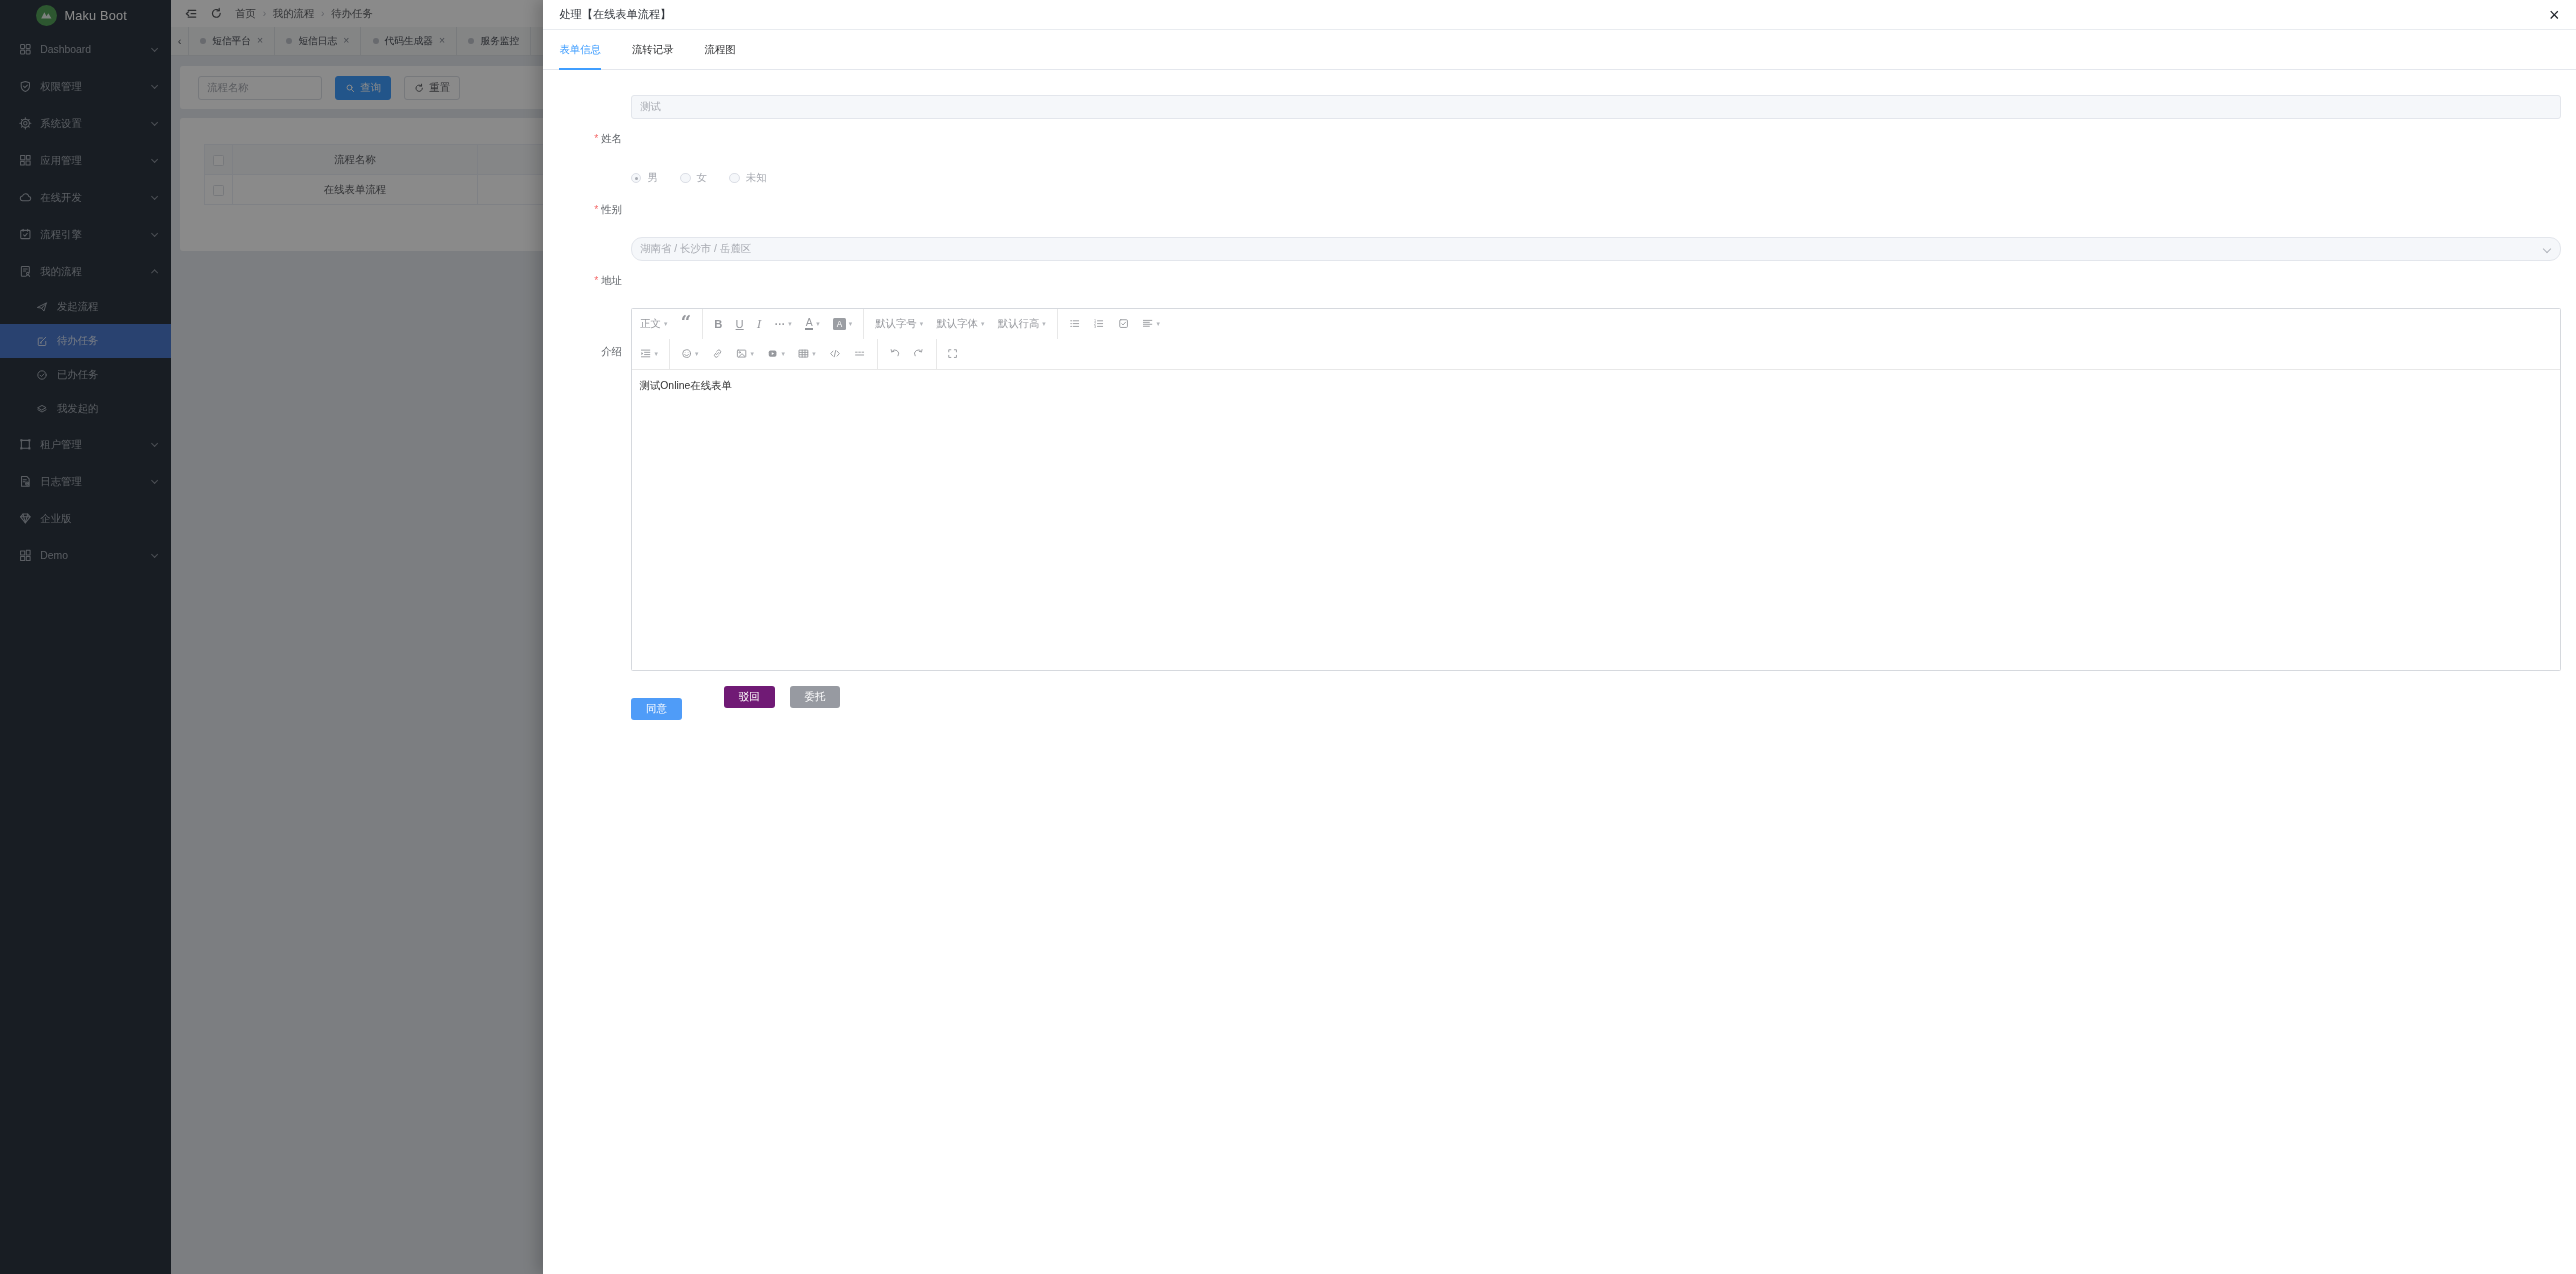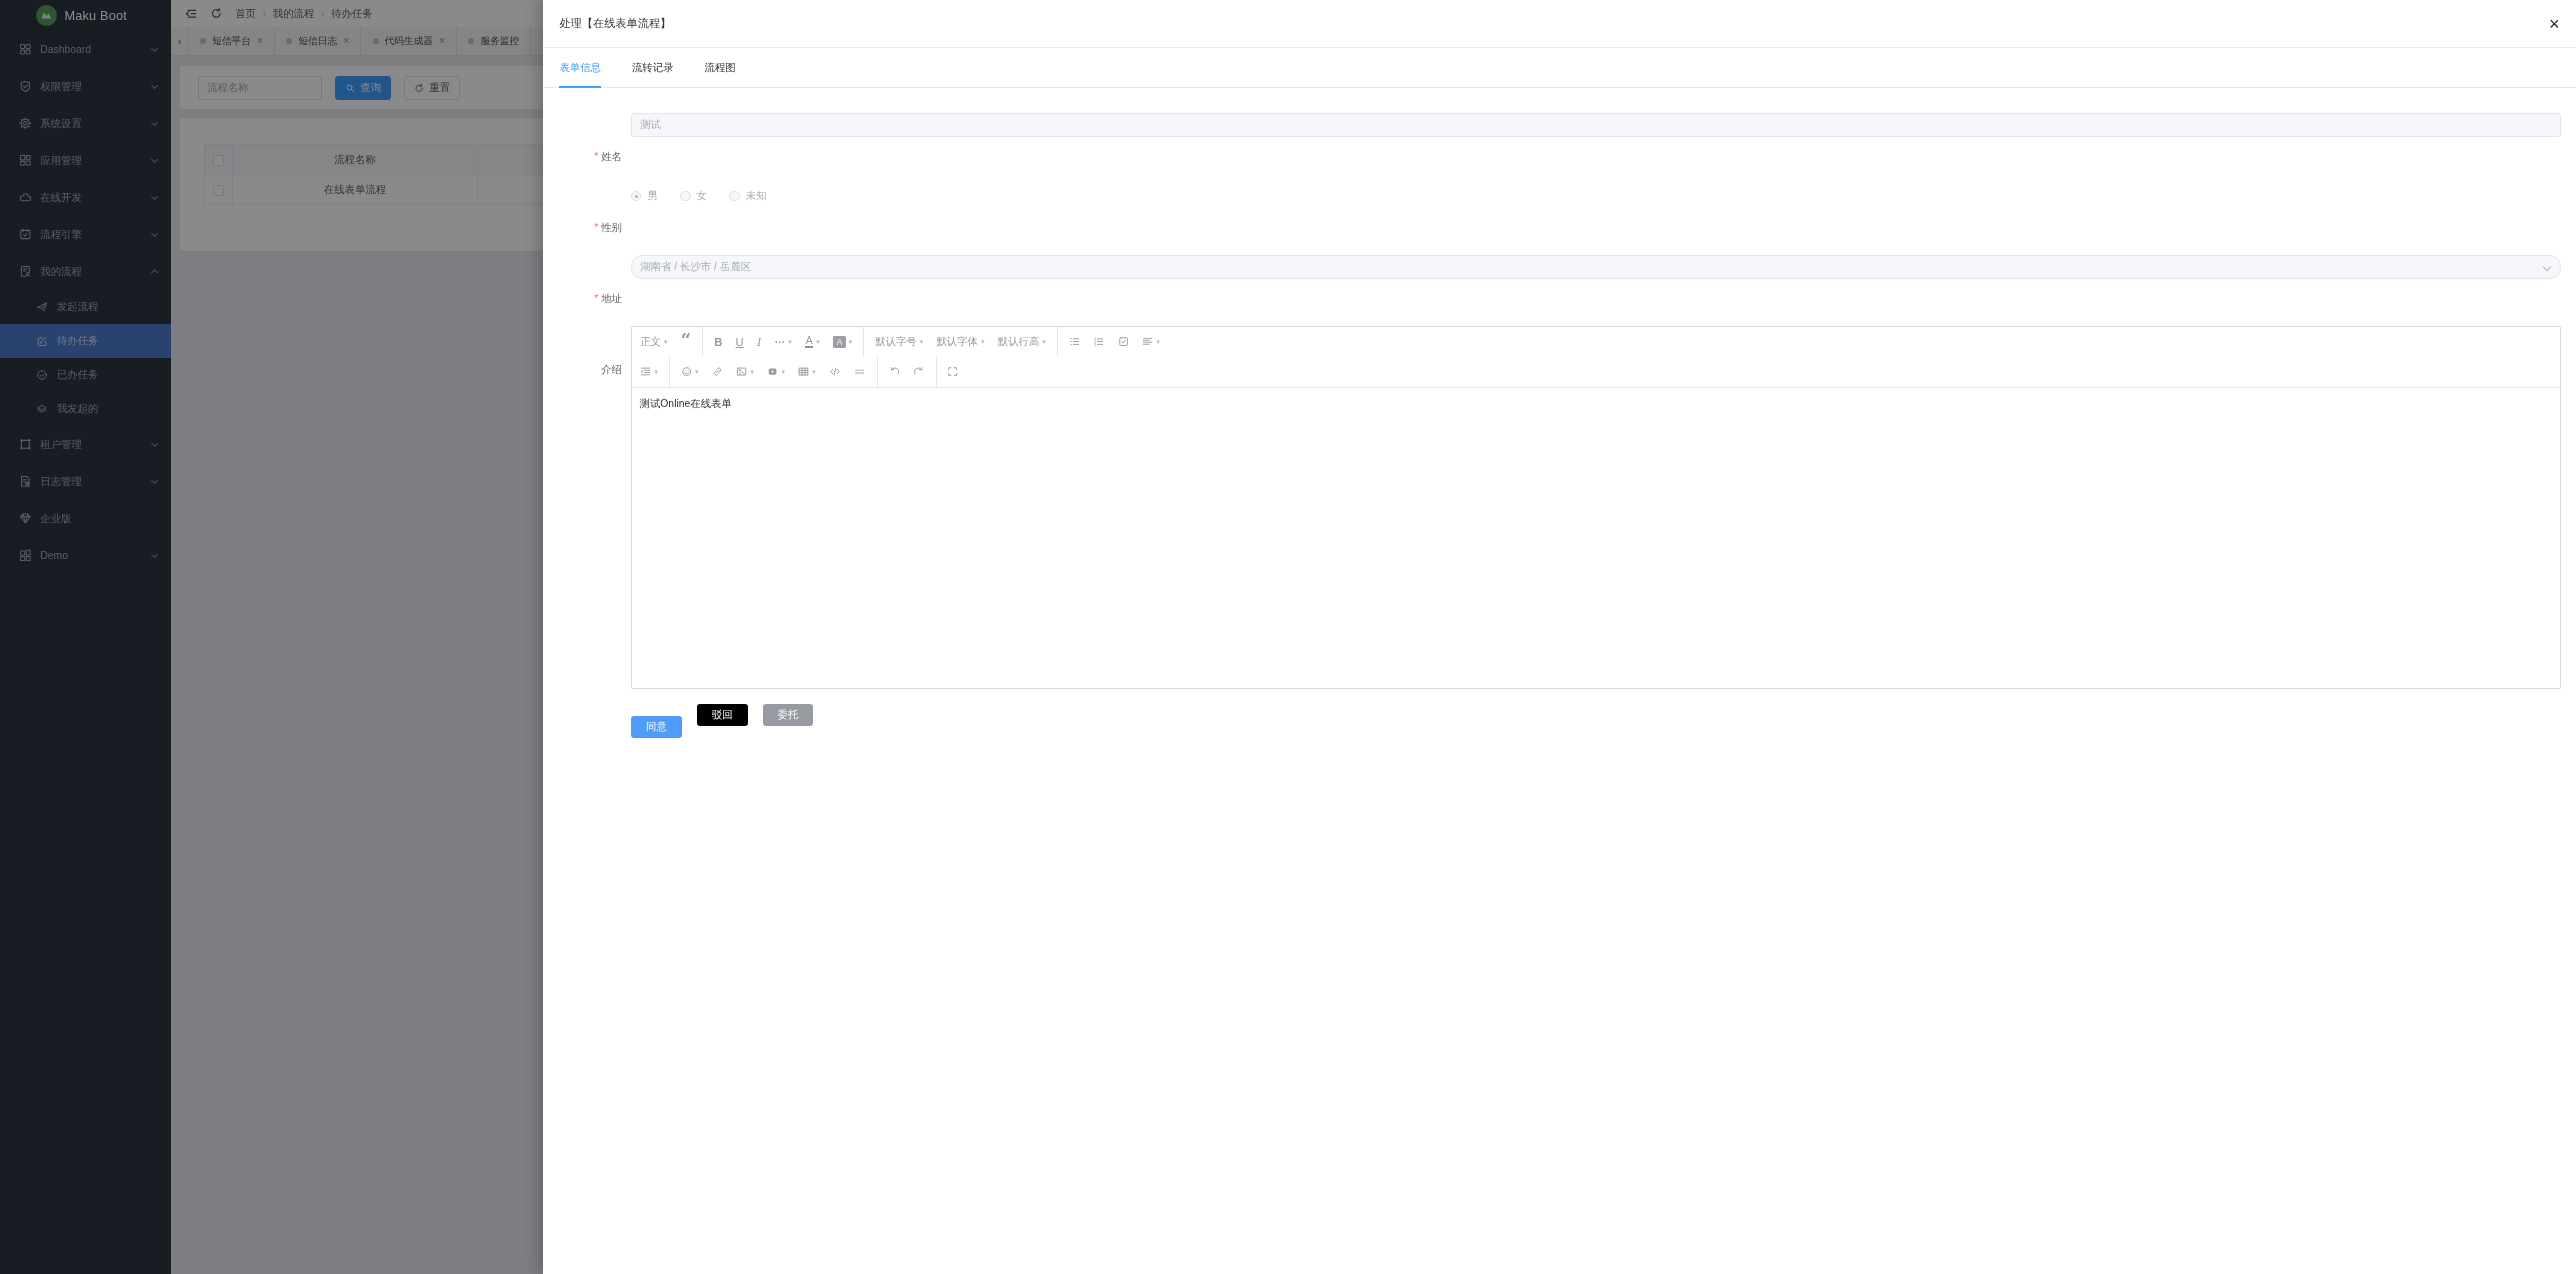--- a/index.html
+++ b/index.html
@@ -46,21 +46,21 @@
   .table-card { height:133px; padding:26px 0 0 24px; overflow:hidden; }
   table.grid { border-collapse:collapse; font-size:10.4px; color:#606266; table-layout:fixed; }
   .grid th, .grid td { border:0.7px solid #ebeef5; height:30px; text-align:center; font-weight:400; }
   .grid th { background:#f5f7fa; font-weight:500; }
   .cb { display:inline-block; width:10.4px; height:10.4px; border:0.7px solid #dcdfe6; border-radius:1.5px; background:#fff; vertical-align:middle; }
 
   
   .overlay { position:absolute; inset:0; background:rgba(0,0,0,.46); z-index:10; }
   .drawer { position:absolute; left:543px; top:0; bottom:0; right:0; background:#fff; z-index:20;
     box-shadow:-6px 0 13.4px rgba(0,0,0,.18); display:flex; flex-direction:column; }
-  .d-header { height:48px; flex:none; display:flex; align-items:center; justify-content:space-between; padding:0 16.4px; border-bottom:0.7px solid #e9ecf0; }
+  .d-header { height:30px; flex:none; display:flex; align-items:center; justify-content:space-between; padding:0 16.4px; border-bottom:0.7px solid #e9ecf0; }
   .d-title { font-size:11.2px; color:#32363c; }
   .d-close { font-size:18px; color:#23272d; line-height:1; cursor:pointer; font-weight:300; }
   .d-tabs { height:40px; flex:none; display:flex; align-items:center; gap:31px; padding:0 16.4px; border-bottom:0.7px solid #e4e7ed; }
   .d-tab { font-size:10.4px; color:#303133; height:100%; display:flex; align-items:center; position:relative; cursor:pointer; }
   .d-tab.active { color:#409eff; }
   .d-tab.active::after { content:""; position:absolute; left:0; right:0; bottom:-0.7px; height:1.5px; background:#409eff; }
   .d-body { flex:1; padding-top:25px; }
   .frow { display:flex; margin-bottom:15px; }
   .flabel { width:88px; flex:none; text-align:right; padding-right:9px; font-size:10.4px; color:#5f6368; line-height:24px;margin-top:32px; }
   .flabel.req::before { content:"* "; color:#f56c6c; }
@@ -84,21 +84,21 @@
   .tb-b { font-weight:bold; font-size:11.2px; }
   .tb-u { text-decoration:underline; font-size:11.2px; }
   .tb-i { font-style:italic; font-family:"DejaVu Serif","Liberation Serif",serif; font-size:11.2px; }
   .tb-more { font-weight:bold; letter-spacing:0; font-size:10.4px; }
   .a-color { font-size:10.4px; border-bottom:2.2px solid #8f9297; line-height:9.7px; padding:0 0.7px; }
   .a-bg { width:12.7px; height:11.2px; background:#9b9ea3; color:#fff; border-radius:1.5px; font-size:8.2px; display:flex; align-items:center; justify-content:center; }
   .e-content { height:300px; padding:9px 7.5px; font-size:10.4px; color:#333; }
   .d-actions { display:flex; gap:15px; margin-left:88px; margin-top:15px; }
   .abtn { height:22.4px; padding:0 15px; border:none; border-radius:3px; font-size:10.4px; color:#fff; cursor:pointer; font-family:inherit; }
   .abtn.primary { background:#4f9cf8;margin-top:12px; }
-  .abtn.warning { background:#000000; }
+  .abtn.warning { background:#701a75;margin-left:27px; }
   .abtn.info { background:#979aa1; }
 </style>
 </head>
 <body>
 
 <div class="app">
 
   <div class="sidebar">
     <div class="logo-row">
       <span class="logo-circle">

